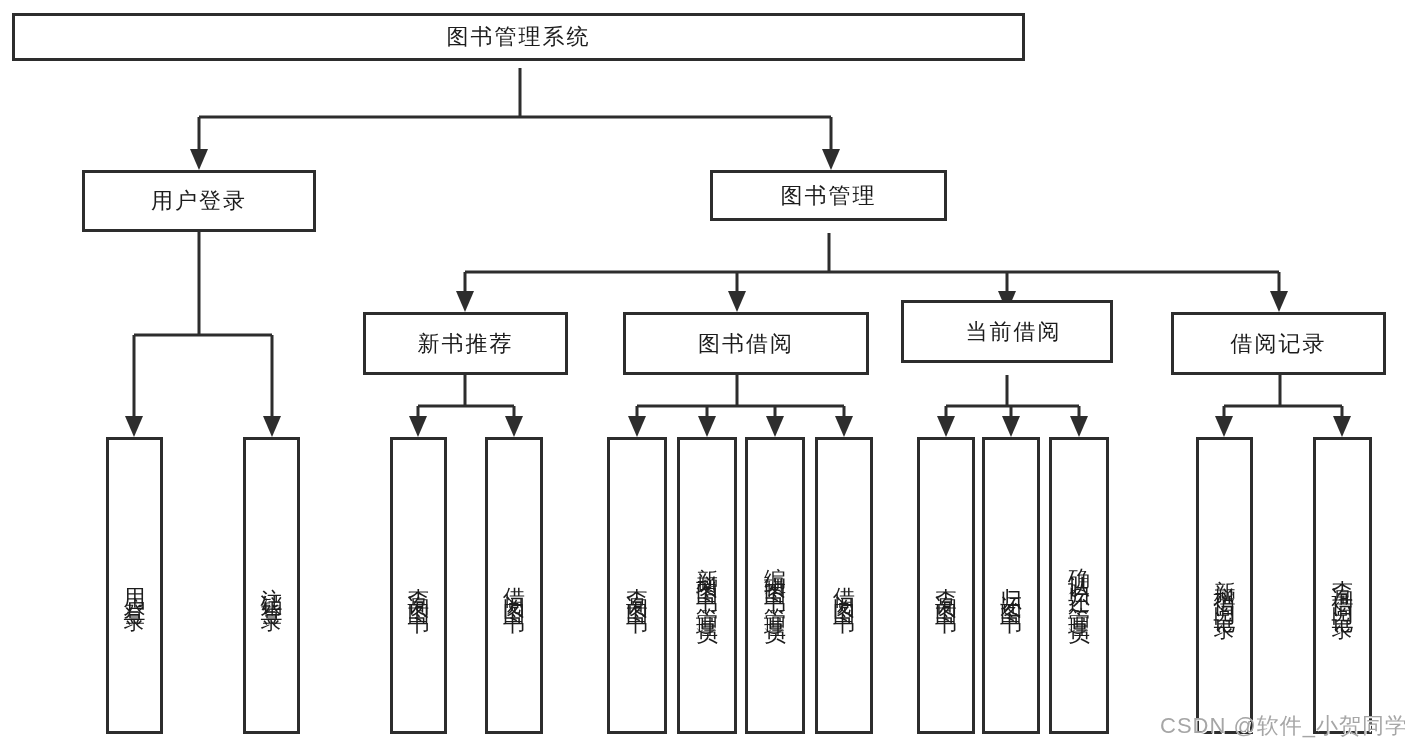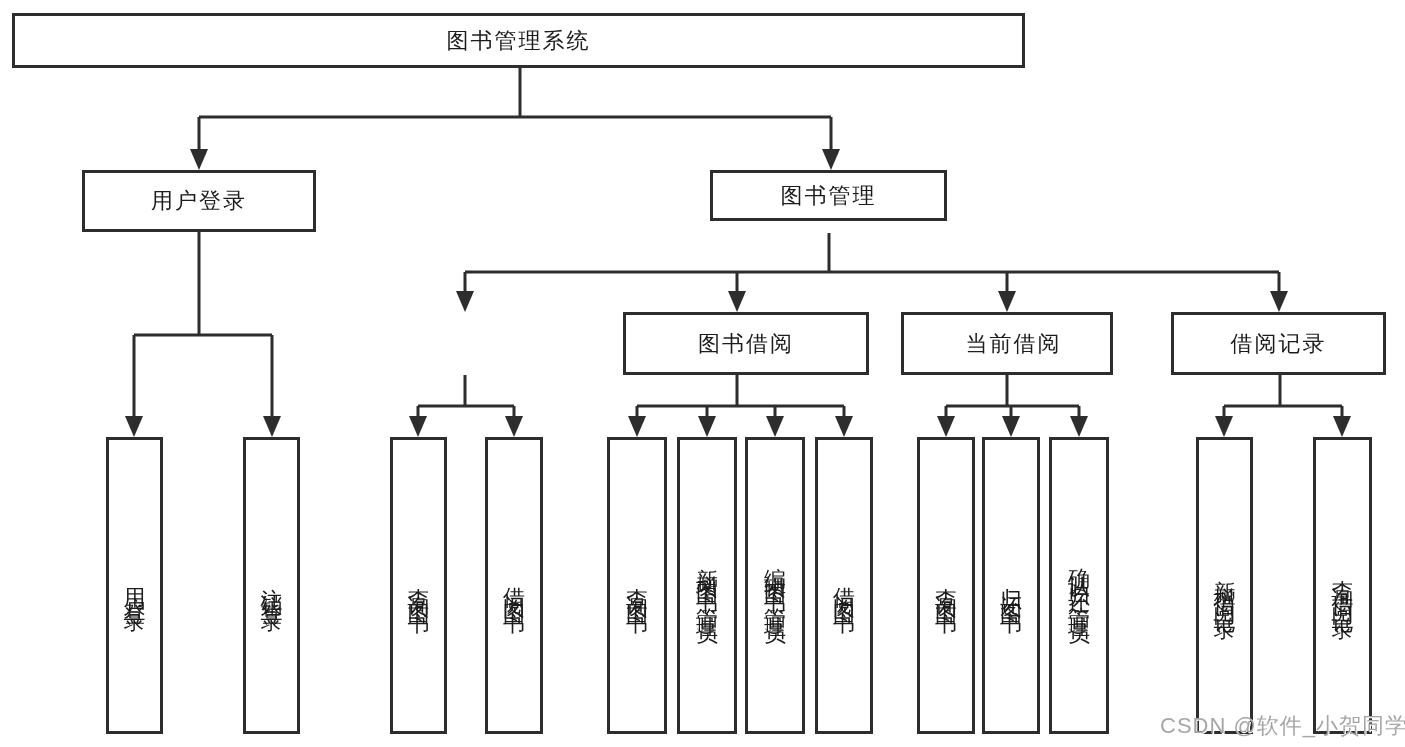--- a/index.html
+++ b/index.html
@@ -51,26 +51,26 @@
     position: absolute;
     left: 1160px;
     top: 711px;
     font-size: 22px;
     color: #a6a6a6;
     letter-spacing: 1px;
     text-shadow: 1px 1px 0 #ffffff;
     white-space: nowrap;
   }
   
-  #root-box   { left: 12px;   top: 13px;  width: 1013px; height: 55px; }
+  #root-box   { left: 12px;   top: 13px;  width: 1013px; height: 48px; }
   #l2-login   { left: 82px;   top: 170px; width: 234px;  height: 62px; }
   #l2-mgmt    { left: 710px;  top: 170px; width: 237px;  height: 51px; }
   #l3-new     { left: 363px;  top: 312px; width: 205px;  height: 63px; }
   #l3-borrow  { left: 623px;  top: 312px; width: 246px;  height: 63px; }
-  #l3-current { left: 901px;  top: 312px; width: 212px;  height: 63px; padding-left: 13px; }
+  #l3-current { left: 901px;  top: 300px; width: 212px;  height: 63px; padding-left: 13px; }
   #l3-record  { left: 1171px; top: 312px; width: 215px;  height: 63px; }
   #va1 { left: 106px;  width: 57px; }
   #va2 { left: 243px;  width: 57px; }
   #vb1 { left: 390px;  width: 57px; }
   #vb2 { left: 485px;  width: 58px; }
   #vc1 { left: 607px;  width: 60px; }
   #vc2 { left: 677px;  width: 60px; }
   #vc3 { left: 745px;  width: 60px; }
   #vc4 { left: 815px;  width: 58px; }
   #vd1 { left: 917px;  width: 58px; }
@@ -125,20 +125,21 @@
       <polygon points="1215,416 1233,416 1224,437"></polygon>
       <polygon points="1333,416 1351,416 1342,437"></polygon>
     </g>
   </svg>
 
   <div id="root-box" class="box hbox">图书管理系统</div>
 
   <div id="l2-login" class="box hbox">用户登录</div>
   <div id="l2-mgmt" class="box hbox">图书管理</div>
 
+  <div id="l3-new" class="box hbox">新书推荐</div>
   <div id="l3-borrow" class="box hbox">图书借阅</div>
   <div id="l3-current" class="box hbox">当前借阅</div>
   <div id="l3-record" class="box hbox">借阅记录</div>
 
   <div id="va1" class="box vbox">用户登录</div>
   <div id="va2" class="box vbox">注销登录</div>
 
   <div id="vb1" class="box vbox">查询图书</div>
   <div id="vb2" class="box vbox">借阅图书</div>
 

